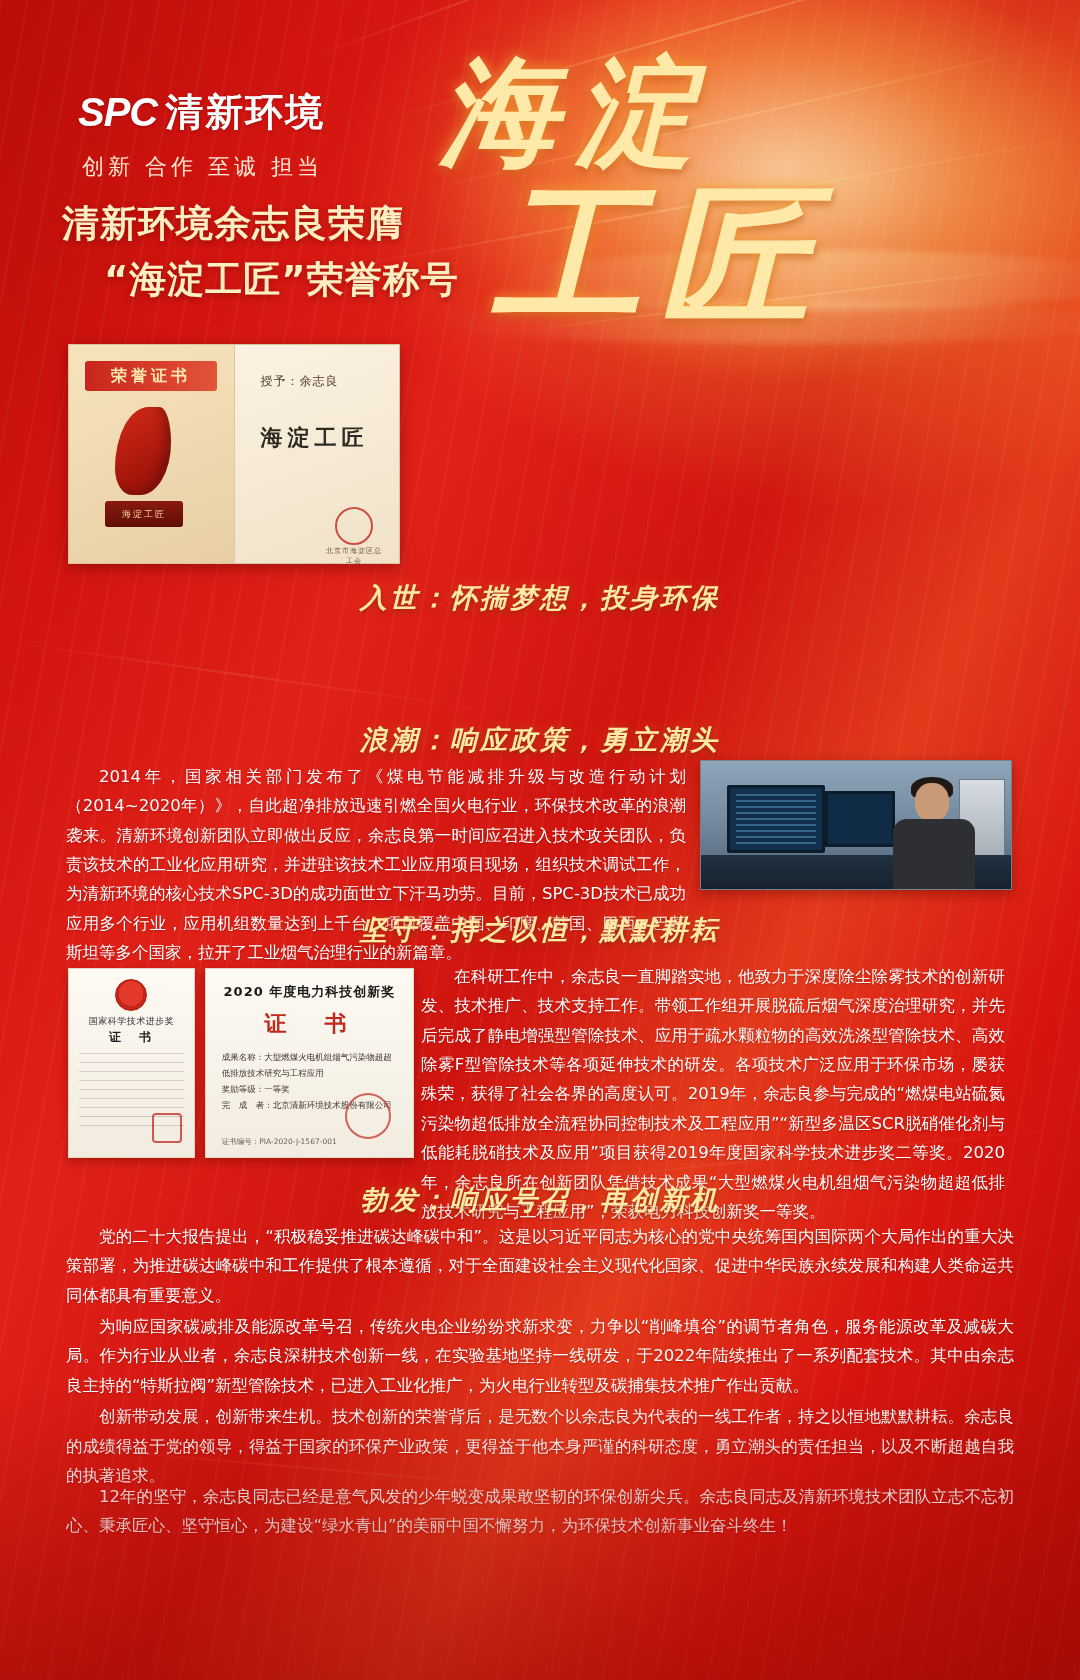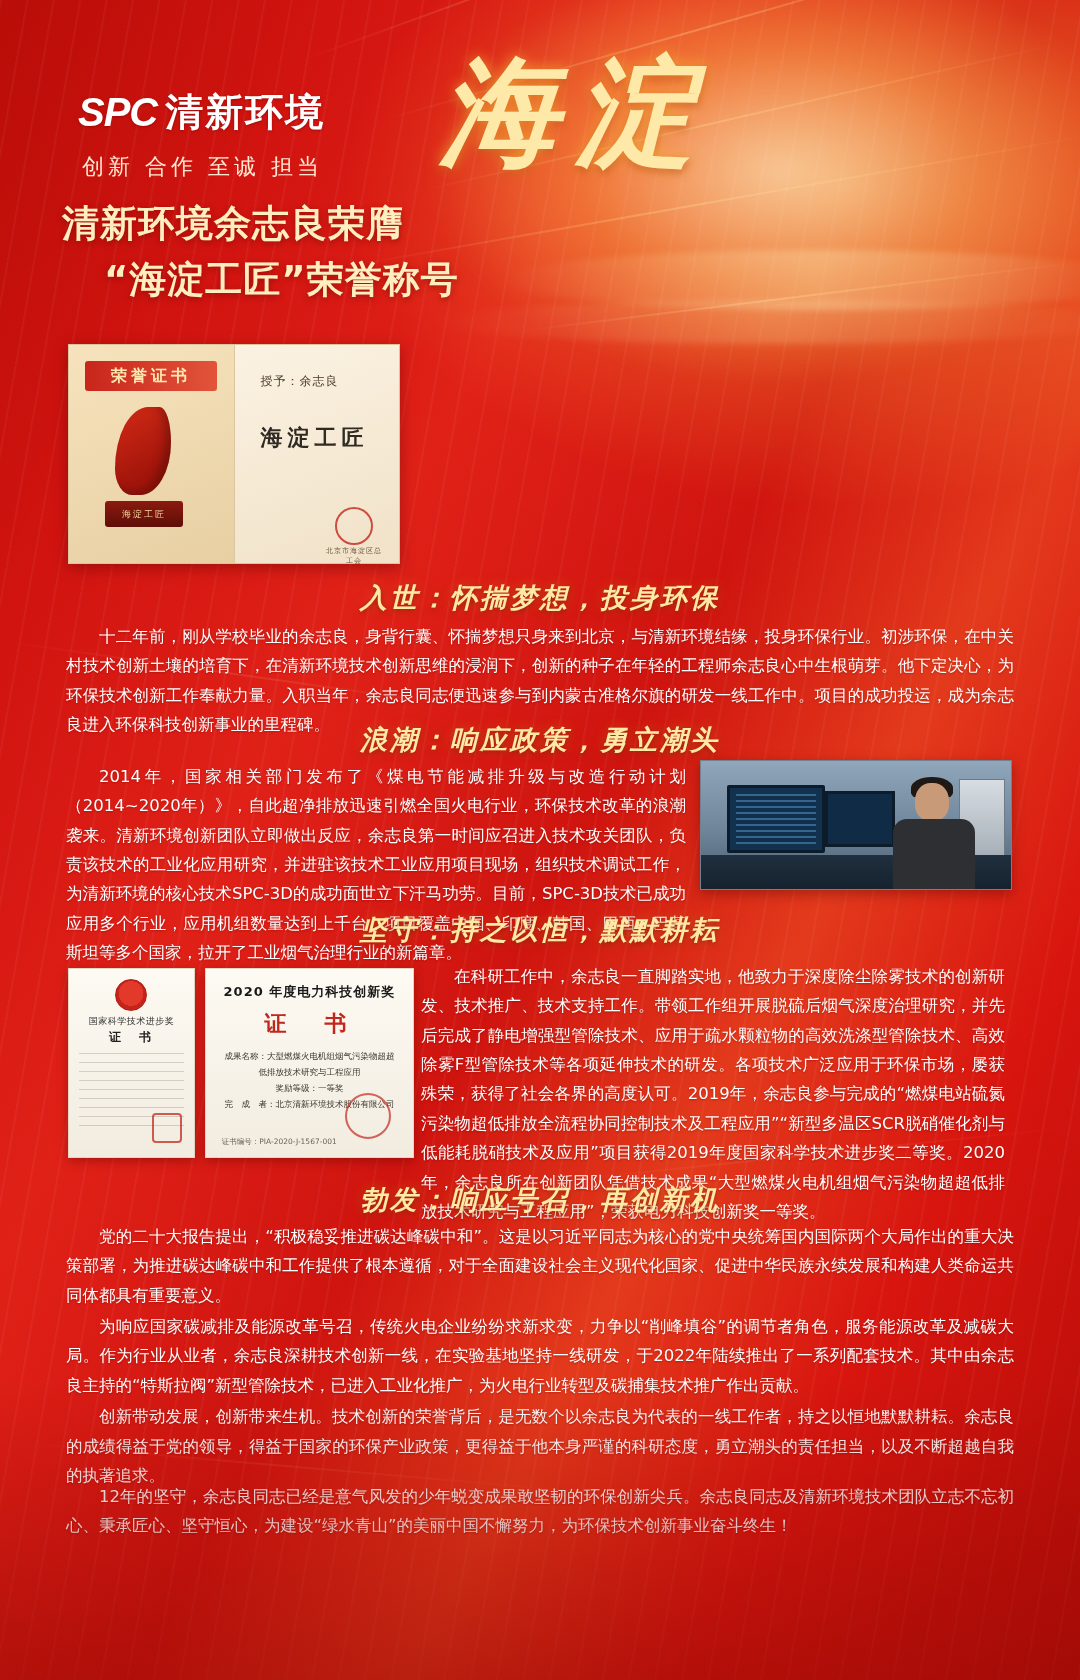--- a/index.html
+++ b/index.html
@@ -362,21 +362,21 @@
   .cert-b .head {
     position: absolute; left: 0; right: 0; top: 14px; text-align: center;
     font-family: "DejaVu Sans", sans-serif; font-size: 13px; font-weight: bold; color: #1a1a1a; letter-spacing: 1px;
   }
   .cert-b .big {
     position: absolute; left: 0; right: 0; top: 40px; text-align: center;
     font-family: "DejaVu Serif", serif; font-size: 22px; font-weight: bold; color: #c2271c; letter-spacing: 8px;
   }
   .cert-b .rows {
     position: absolute; left: 16px; right: 16px; top: 80px;
-    font-family: Liberation Mono, monospace; font-size: 8.5px; color: #3a342c; line-height: 1.9; text-align: center;
+    font-family: Liberation Serif, serif; font-size: 8.5px; color: #3a342c; line-height: 1.9;
   }
   .cert-b .seal {
     position: absolute; right: 22px; bottom: 18px; width: 42px; height: 42px;
     border: 2px solid #c2271c; border-radius: 50%; opacity: .7;
   }
   .cert-b .foot {
     position: absolute; left: 16px; bottom: 10px;
     font-family: "DejaVu Sans", sans-serif; font-size: 7.5px; color: #6a6258;
   }
   
@@ -409,20 +409,21 @@
   <div class="logo-wrap">
     <div class="logo-row">
       <span class="logo-spc">SPC</span>
       <span class="logo-cn">清新环境</span>
     </div>
     <div class="logo-slogan">创新 合作 至诚 担当</div>
   </div>
 
   <div class="calli">
     <div class="c-line1">海淀</div>
+    <div class="c-line2">工匠</div>
   </div>
 
   <div class="title-block">
     <div class="l1">清新环境余志良荣膺</div>
     <div class="l2">“海淀工匠”荣誉称号</div>
   </div>
 
   <div class="cert-main">
     <div class="cert-left">
       <div class="cert-badge">荣誉证书</div>
@@ -438,23 +439,20 @@
       <div class="cert-award">海淀工匠</div>
       <div class="cert-seal">
         <div class="stamp"></div>
         <em>北京市海淀区总工会</em>
       </div>
     </div>
   </div>
 
 
   <div class="sec-head" style="top:580px;">入世：怀揣梦想，投身环保</div>
-  <div class="body-text" style="left:66px; top:622px; width:948px;">
-    <p>十二年前，刚从学校毕业的余志良，身背行囊、怀揣梦想只身来到北京，与清新环境结缘，投身环保行业。初涉环保，在中关村技术创新土壤的培育下，在清新环境技术创新思维的浸润下，创新的种子在年轻的工程师余志良心中生根萌芽。他下定决心，为环保技术创新工作奉献力量。入职当年，余志良同志便迅速参与到内蒙古准格尔旗的研发一线工作中。项目的成功投运，成为余志良进入环保科技创新事业的里程碑。</p>
-  </div>
 
   <div class="sec-head" style="top:722px;">浪潮：响应政策，勇立潮头</div>
   <div class="body-text" style="left:66px; top:762px; width:620px;">
     <p>2014年，国家相关部门发布了《煤电节能减排升级与改造行动计划（2014~2020年）》，自此超净排放迅速引燃全国火电行业，环保技术改革的浪潮袭来。清新环境创新团队立即做出反应，余志良第一时间应召进入技术攻关团队，负责该技术的工业化应用研究，并进驻该技术工业应用项目现场，组织技术调试工作，为清新环境的核心技术SPC-3D的成功面世立下汗马功劳。目前，SPC-3D技术已成功应用多个行业，应用机组数量达到上千台，项目覆盖中国、印度、韩国、巴西、巴基斯坦等多个国家，拉开了工业烟气治理行业的新篇章。</p>
   </div>
 
   <div class="photo">
     <div class="wall"></div>
     <div class="monitor"></div>
     <div class="monitor2"></div>

